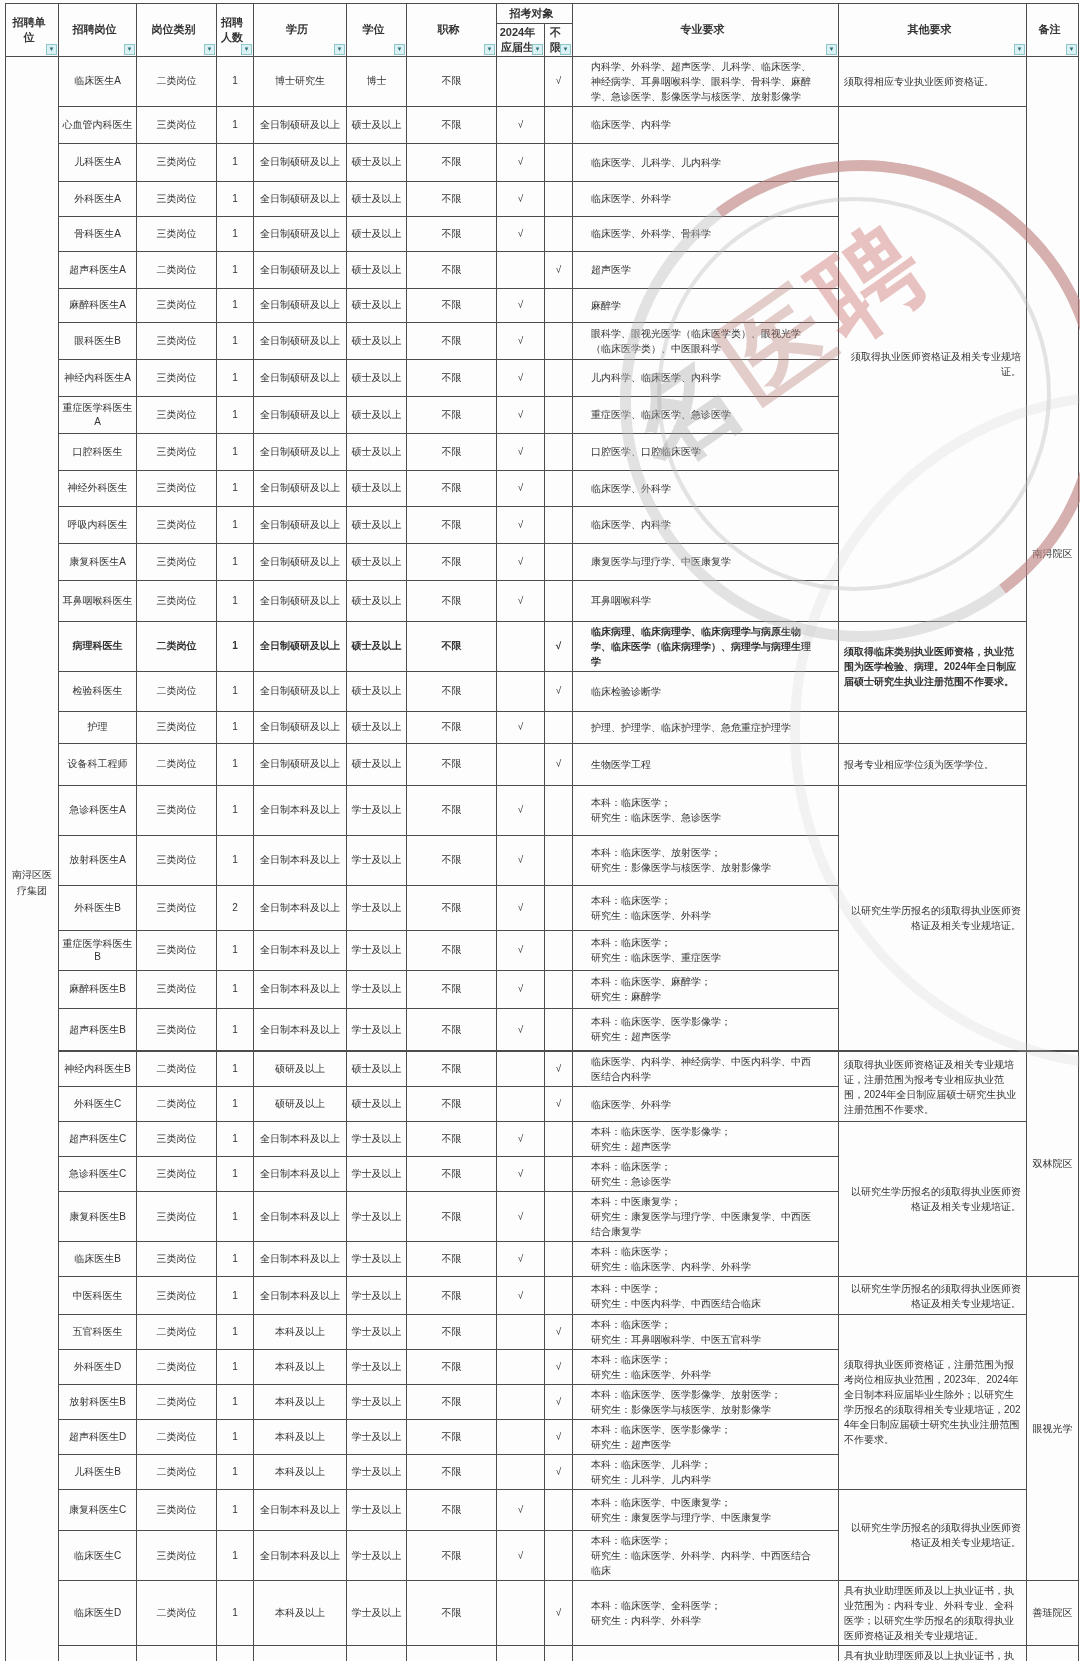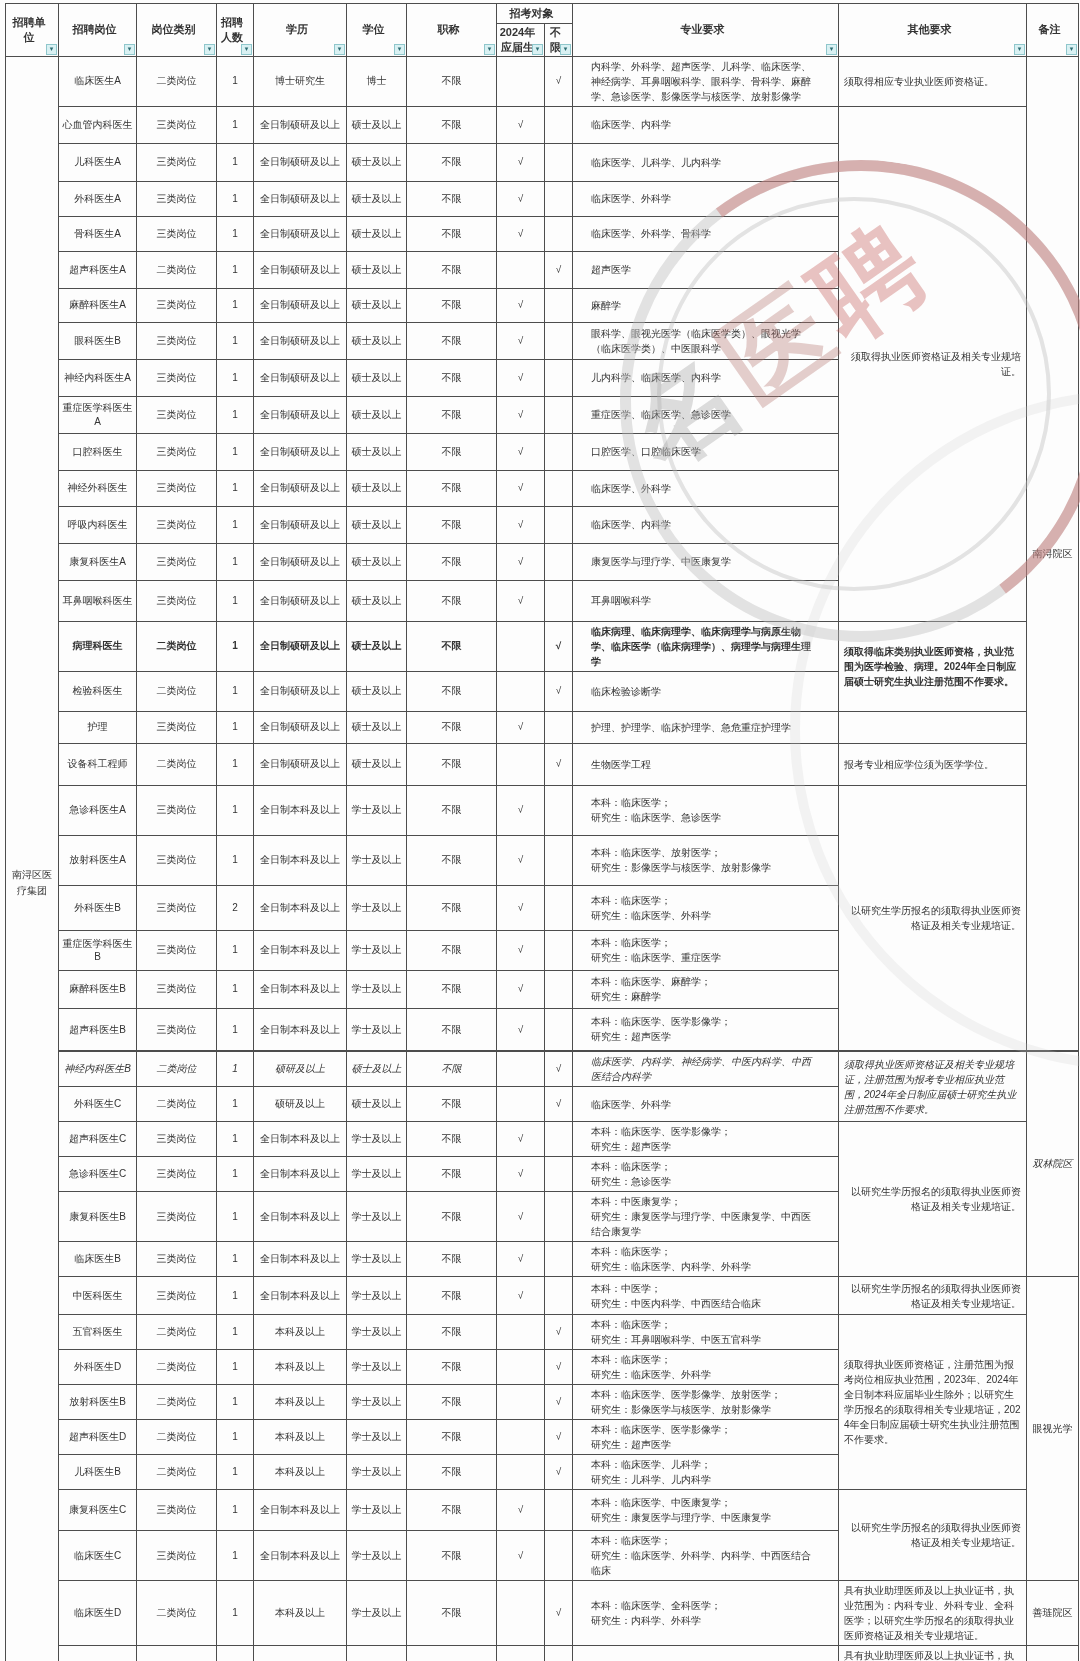--- a/index.html
+++ b/index.html
@@ -355,21 +355,21 @@
           <td>三类岗位</td>
           <td>1</td>
           <td>全日制本科及以上</td>
           <td>学士及以上</td>
           <td>不限</td>
           <td>√</td>
           <td></td>
           <td class="c-majors">本科：临床医学、医学影像学；
 研究生：超声医学</td>
         </tr>
-        <tr class="thick-top" style="height: 34px; font-style: italic;">
+        <tr class="thick-top" style="height: 34px;">
           <td>神经内科医生B</td>
           <td>二类岗位</td>
           <td>1</td>
           <td>硕研及以上</td>
           <td>硕士及以上</td>
           <td>不限</td>
           <td></td>
           <td>√</td>
           <td class="c-majors">临床医学、内科学、神经病学、中医内科学、中西医结合内科学</td>
           <td rowspan="2" class="c-other">须取得执业医师资格证及相关专业规培证，注册范围为报考专业相应执业范围，2024年全日制应届硕士研究生执业注册范围不作要求。</td>

